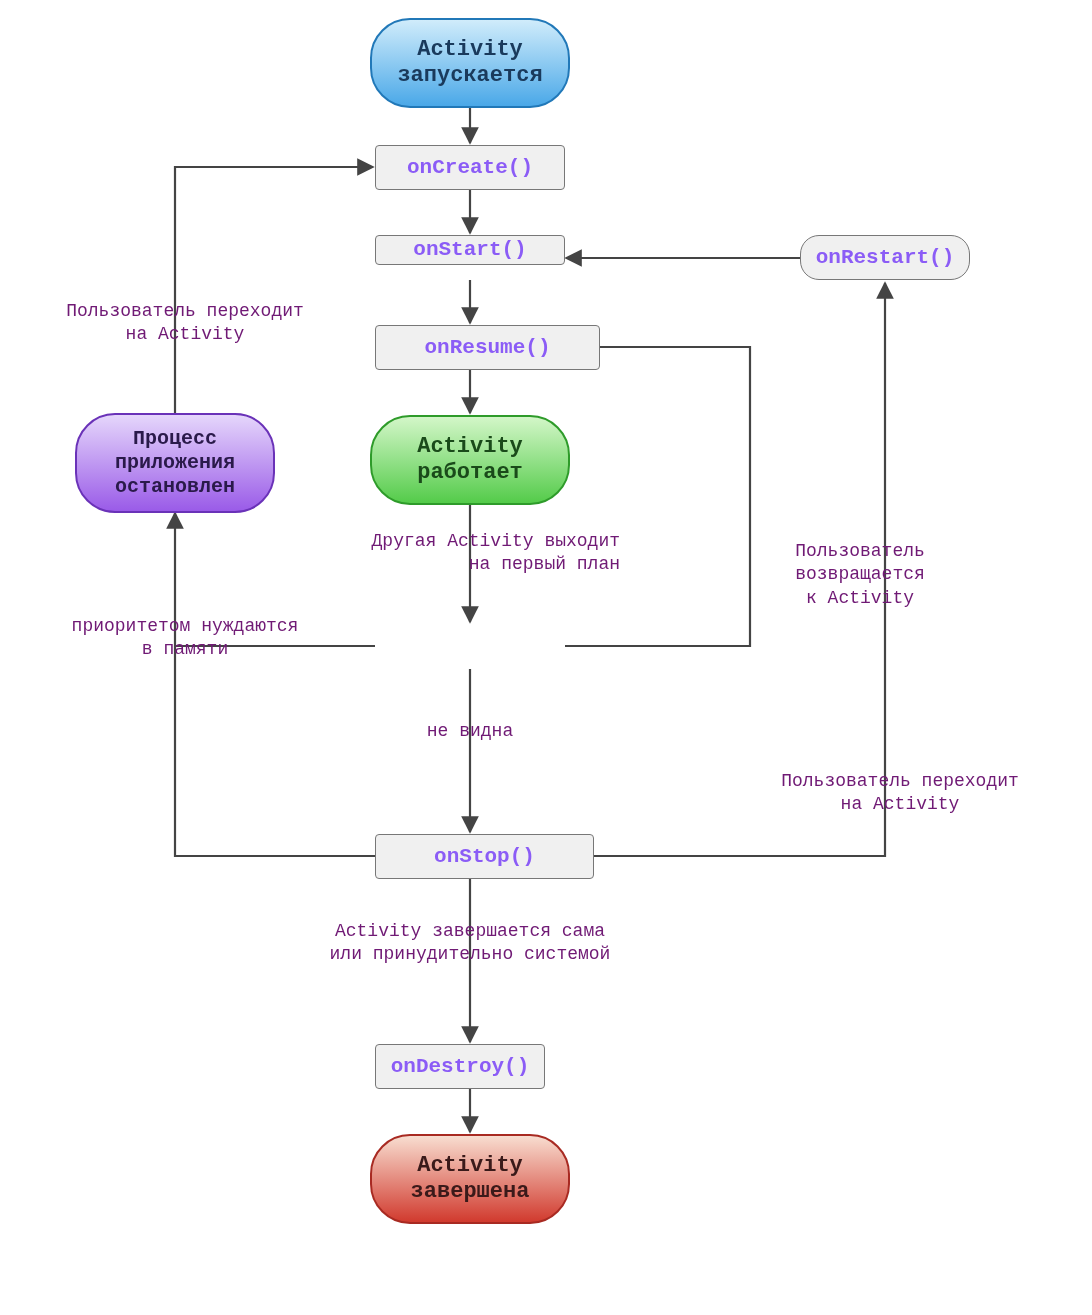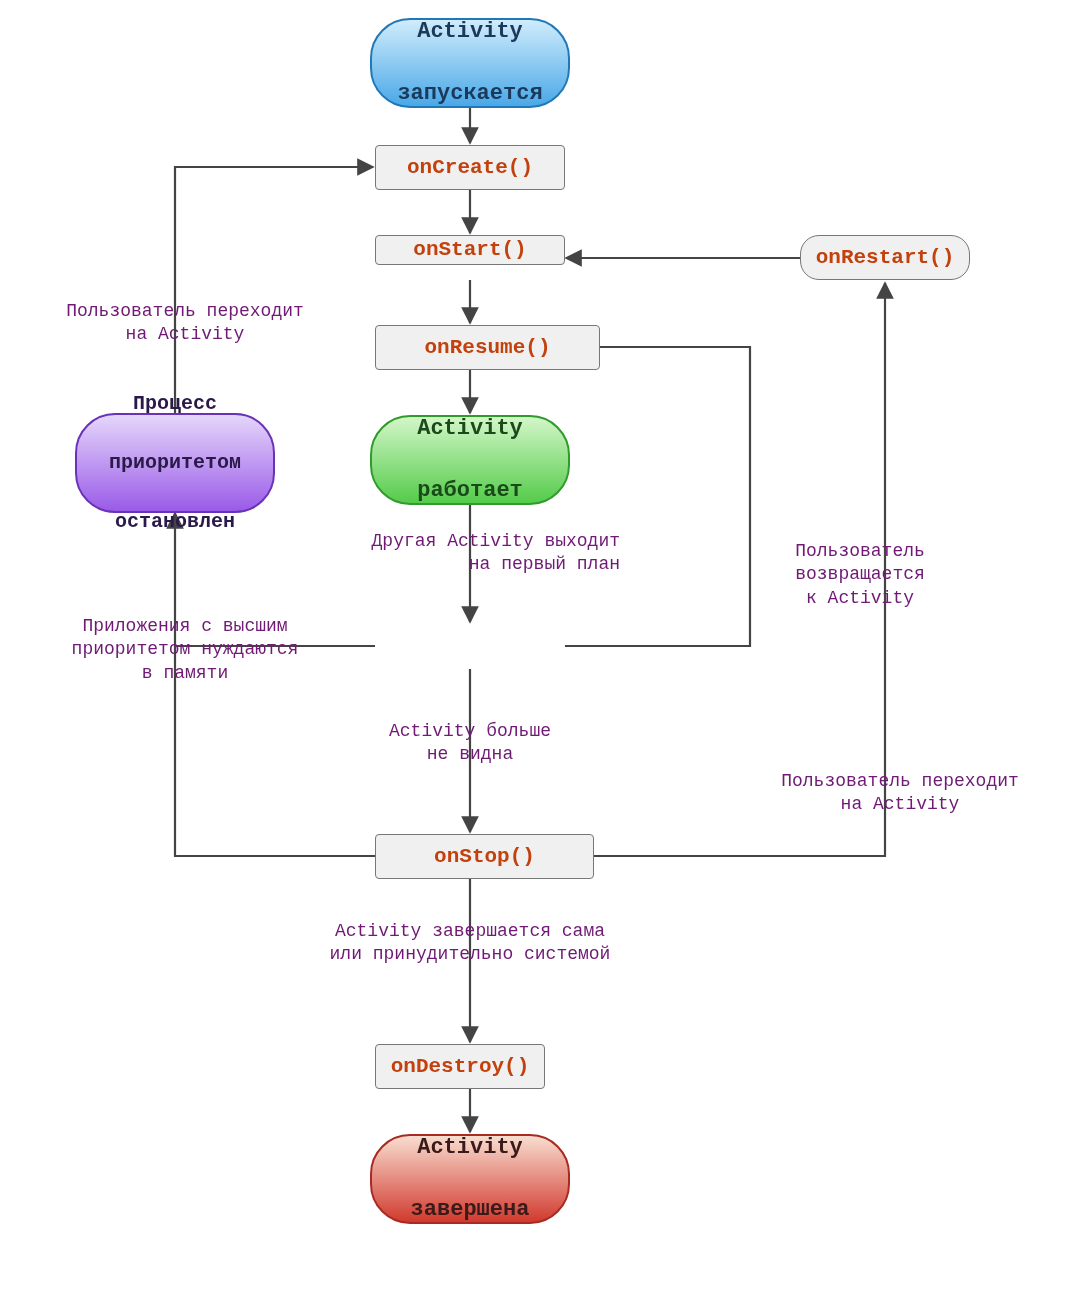--- a/index.html
+++ b/index.html
@@ -21,21 +21,20 @@
     align-items: center;
     justify-content: center;
     flex-direction: column;
     line-height: 1.2;
   }
   .pill {
     border-radius: 40px;
     border: 2px solid;
     font-weight: bold;
     font-size: 22px;
-    gap: 35px;
   }
   .pill-blue {
     background: linear-gradient(180deg, #d0ecfb 0%, #4aa8e8 100%);
     border-color: #2178b8;
     color: #1a3a5c;
   }
   .pill-green {
     background: linear-gradient(180deg, #d3f6c8 0%, #54cb4a 100%);
     border-color: #2e9b2a;
     color: #1a4a1a;
@@ -50,21 +49,21 @@
     background: linear-gradient(180deg, #f8ddd0 0%, #d13a2e 100%);
     border-color: #a82a22;
     color: #3a1a1a;
   }
   .rect {
     background: #f0f0f0;
     border: 1.5px solid #777;
     border-radius: 4px;
     font-size: 21px;
     font-weight: 600;
-    color: #c2410c;
+    color: #8b5cf6;
     padding: 0 10px;
   }
   .label {
     position: absolute;
     color: #701a75;
     font-size: 18px;
     text-align: center;
     line-height: 1.3;
     font-weight: normal;
   }
@@ -155,52 +154,50 @@
     <div>Activity</div>
     <div>завершена</div>
   </div>
 
   <div class="node rect" style="left:800px; top:235px; width:170px; height:45px;border-radius:19px;">
     <span>onRestart()</span>
   </div>
 
   <div class="node pill pill-purple" style="left:75px; top:413px; width:200px; height:100px;">
     <div>Процесс</div>
-    <div>приоритетом</div>
+    <div>приложения</div>
     <div>остановлен</div>
   </div>
 
   <div class="label" style="left:320px; top:530px; width:300px;text-align:right;">
     <div>Другая Activity выходит</div>
     <div>на первый план</div>
   </div>
 
   <div class="label" style="left:345px; top:720px; width:250px;">
-    <div>Activity больше</div>
     <div>не видна</div>
   </div>
 
   <div class="label" style="left:310px; top:920px; width:320px;">
     <div>Activity завершается сама</div>
     <div>или принудительно системой</div>
   </div>
 
   <div class="label" style="left:760px; top:540px; width:200px;">
     <div>Пользователь</div>
     <div>возвращается</div>
     <div>к Activity</div>
   </div>
 
   <div class="label" style="left:760px; top:770px; width:280px;">
     <div>Пользователь переходит</div>
     <div>на Activity</div>
   </div>
 
   <div class="label" style="left:40px; top:615px; width:290px;">
-    <div>Приложения с высшим</div>
     <div>приоритетом нуждаются</div>
     <div>в памяти</div>
   </div>
 
   <div class="label" style="left:55px; top:300px; width:260px;">
     <div>Пользователь переходит</div>
     <div>на Activity</div>
   </div>
 
 </div>

